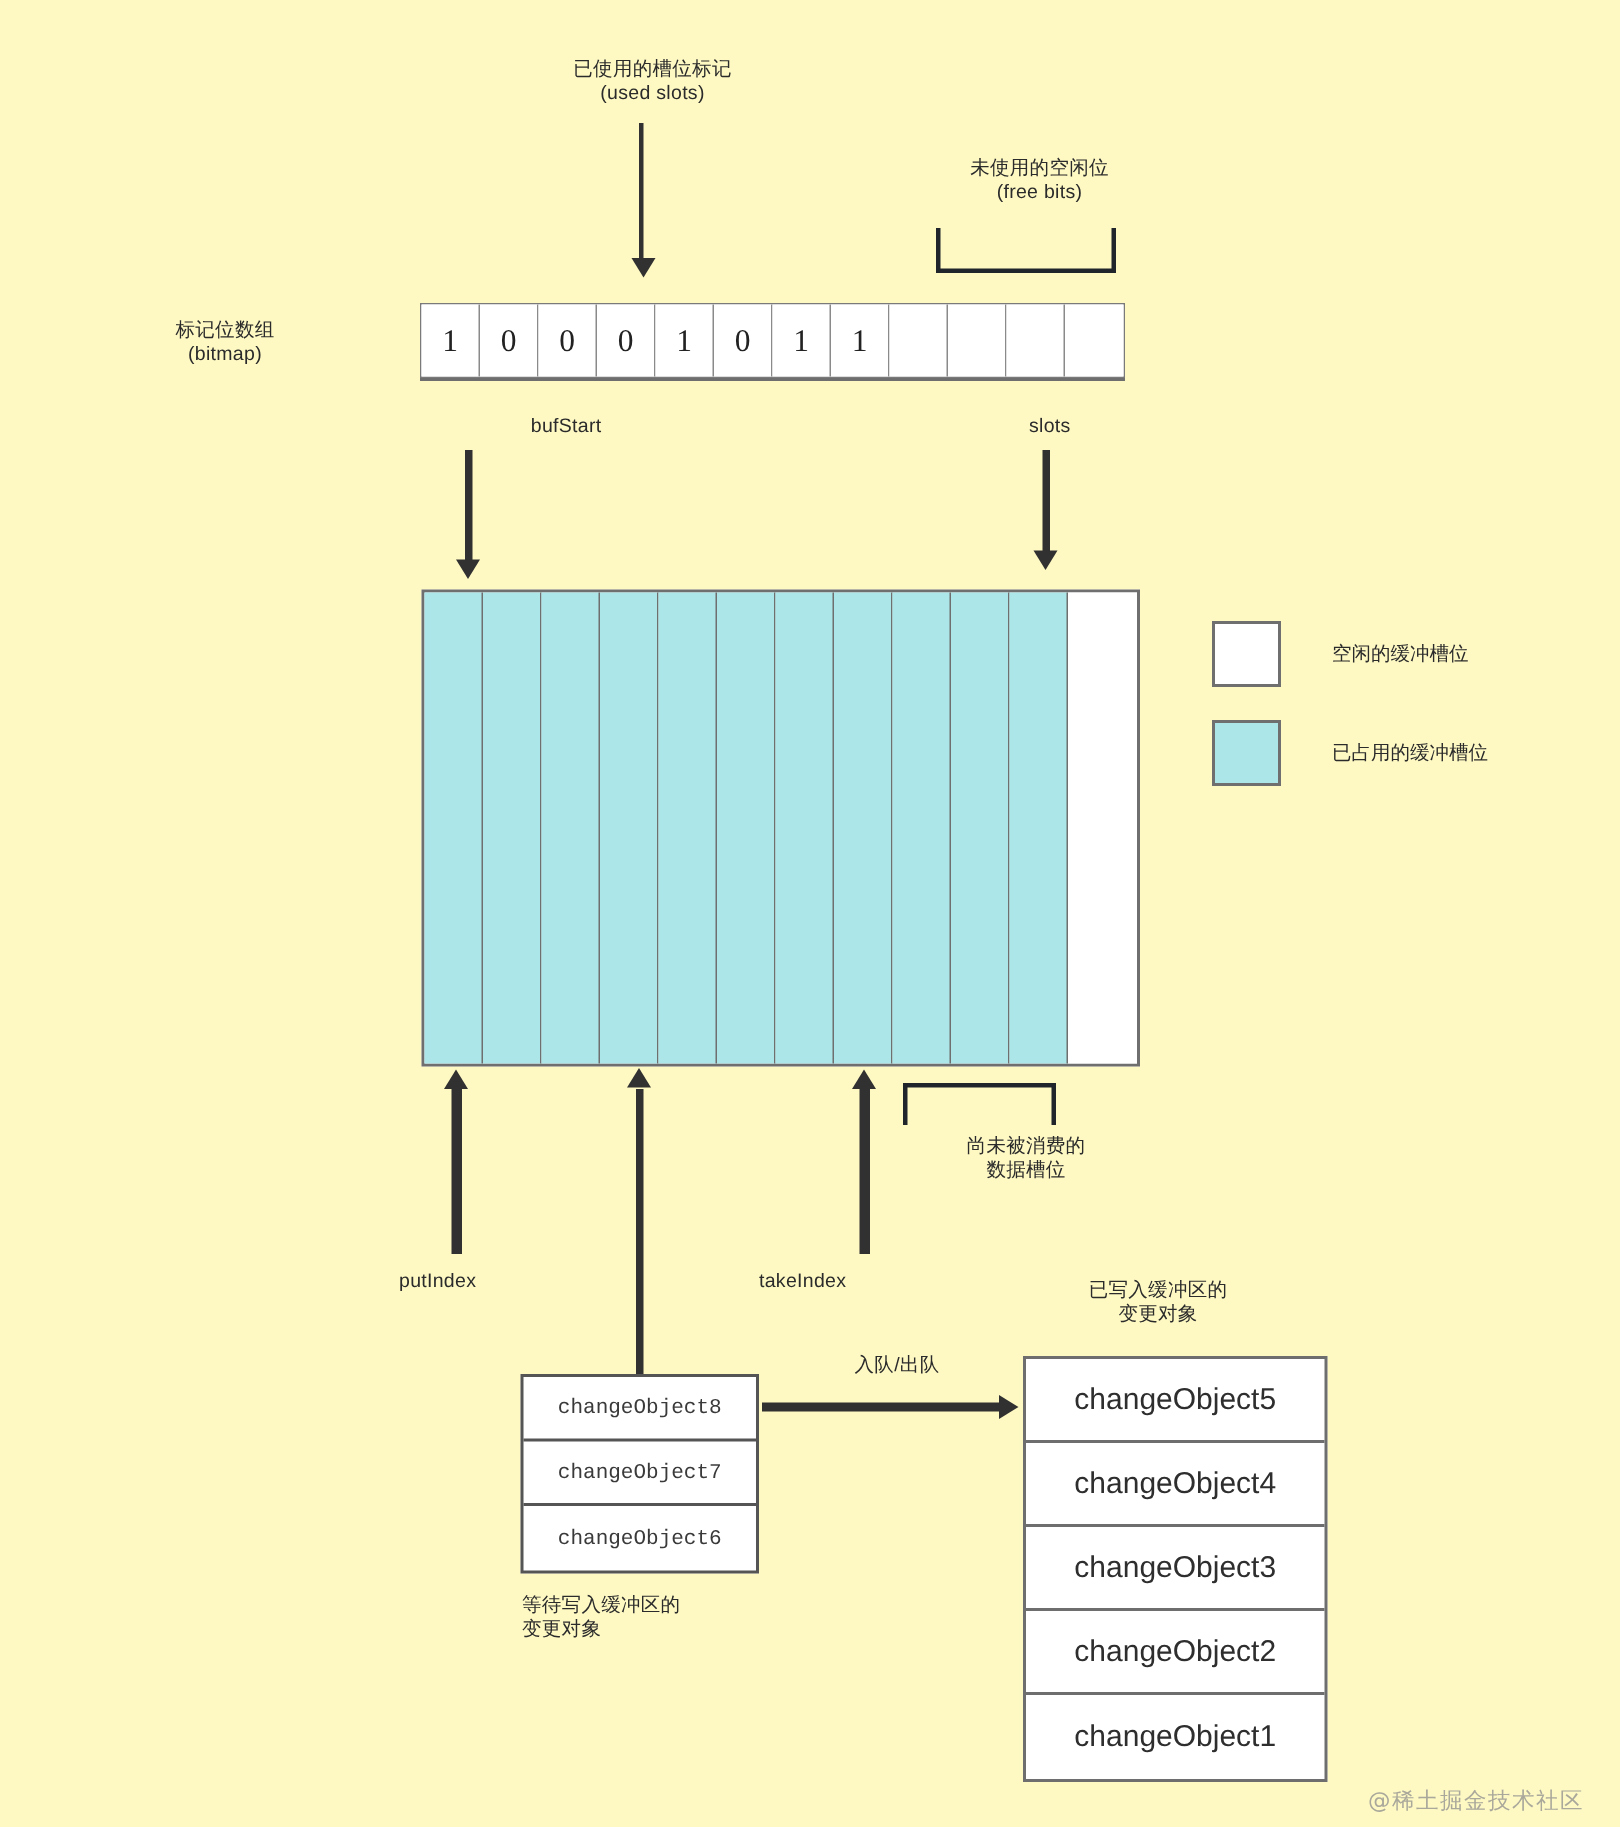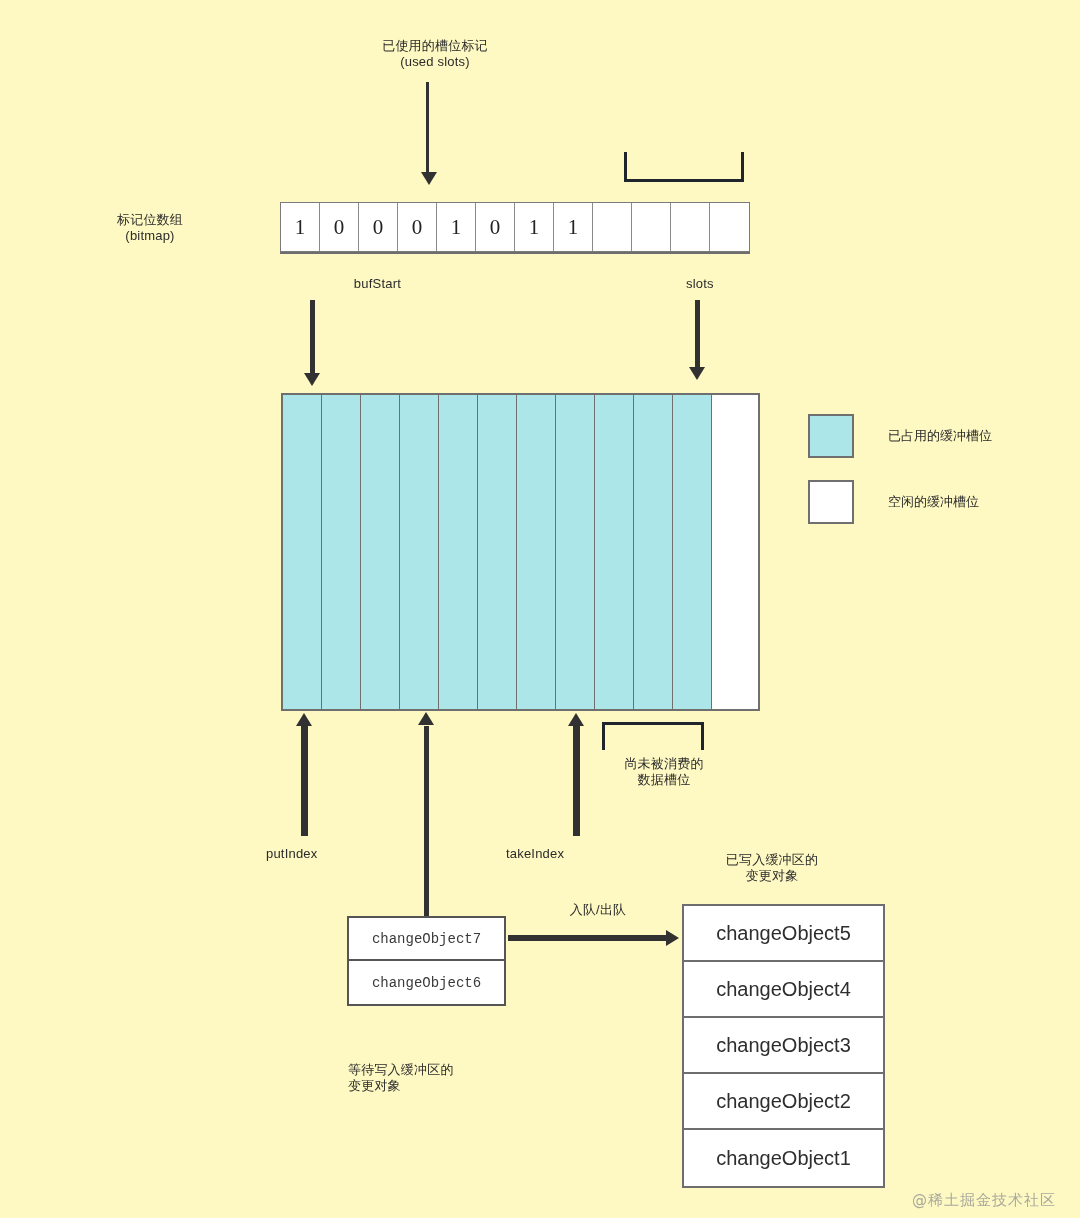--- a/index.html
+++ b/index.html
@@ -199,20 +199,22 @@
 <body>
 
 <div id="canvas">
 
   <div class="dark-note center" style="left:320px; top:38px; width:230px;">已使用的槽位标记
 (used slots)</div>
 
   <div class="arrow-line" style="left:426px; top:82px; width:3px; height:98px;"></div>
   <div class="arrow-head-down" style="left:421px; top:172px;"></div>
 
+  <div class="dark-note center" style="left:608px; top:104px; width:170px;">未使用的空闲位
+(free bits)</div>
   <div class="bracket-down" style="left:624px; top:152px; width:120px; height:30px;"></div>
 
   <div class="dark-note" style="left:30px; top:212px; width:240px; text-align:center;">标记位数组
 (bitmap)</div>
 
   <div id="bit-array">
     <div class="bit-cell">1</div>
     <div class="bit-cell">0</div>
     <div class="bit-cell">0</div>
     <div class="bit-cell">0</div>
@@ -244,45 +246,46 @@
     <div class="buf-cell filled"></div>
     <div class="buf-cell filled"></div>
     <div class="buf-cell filled"></div>
     <div class="buf-cell filled"></div>
     <div class="buf-cell filled"></div>
     <div class="buf-cell empty"></div>
   </div>
 
   <div id="legend">
     <div class="legend-row">
+      <div class="legend-swatch white"></div>
+      <div class="legend-label">空闲的缓冲槽位</div>
+    </div>
+    <div class="legend-row">
       <div class="legend-swatch cyan"></div>
       <div class="legend-label">已占用的缓冲槽位</div>
     </div>
-    <div class="legend-row">
-      <div class="legend-swatch white"></div>
-      <div class="legend-label">空闲的缓冲槽位</div>
-    </div>
   </div>
 
   <div class="arrow-line" style="left:301px; top:726px; width:7px; height:110px;"></div>
   <div class="arrow-head-up" style="left:296px; top:713px;"></div>
   <div class="dark-note" style="left:266px; top:846px; width:160px;">putIndex</div>
 
   <div class="arrow-line" style="left:424px; top:726px; width:5px; height:190px;"></div>
   <div class="arrow-head-up" style="left:418px; top:712px;"></div>
 
   <div class="arrow-line" style="left:573px; top:726px; width:7px; height:110px;"></div>
   <div class="arrow-head-up" style="left:568px; top:713px;"></div>
   <div class="dark-note" style="left:506px; top:846px; width:160px;">takeIndex</div>
 
   <div class="bracket-up" style="left:602px; top:722px; width:102px; height:28px;"></div>
-  <div class="dark-note center" style="left:604px; top:756px; width:120px;">尚未被消费的
+  <div class="dark-note center" style="left:624px; top:756px; width:120px;">尚未被消费的
 数据槽位</div>
 
   <div id="stack-left">
+    <div class="stack-item">changeObject8</div>
     <div class="stack-item">changeObject7</div>
     <div class="stack-item">changeObject6</div>
   </div>
   <div class="dark-note" style="left:348px; top:1062px; width:180px;">等待写入缓冲区的
 变更对象</div>
 
   <div class="dark-note center" style="left:528px; top:902px; width:140px;">入队/出队</div>
   <div class="arrow-line" style="left:508px; top:935px; width:160px; height:6px;"></div>
   <div class="arrow-head-right" style="left:666px; top:930px;"></div>
 

